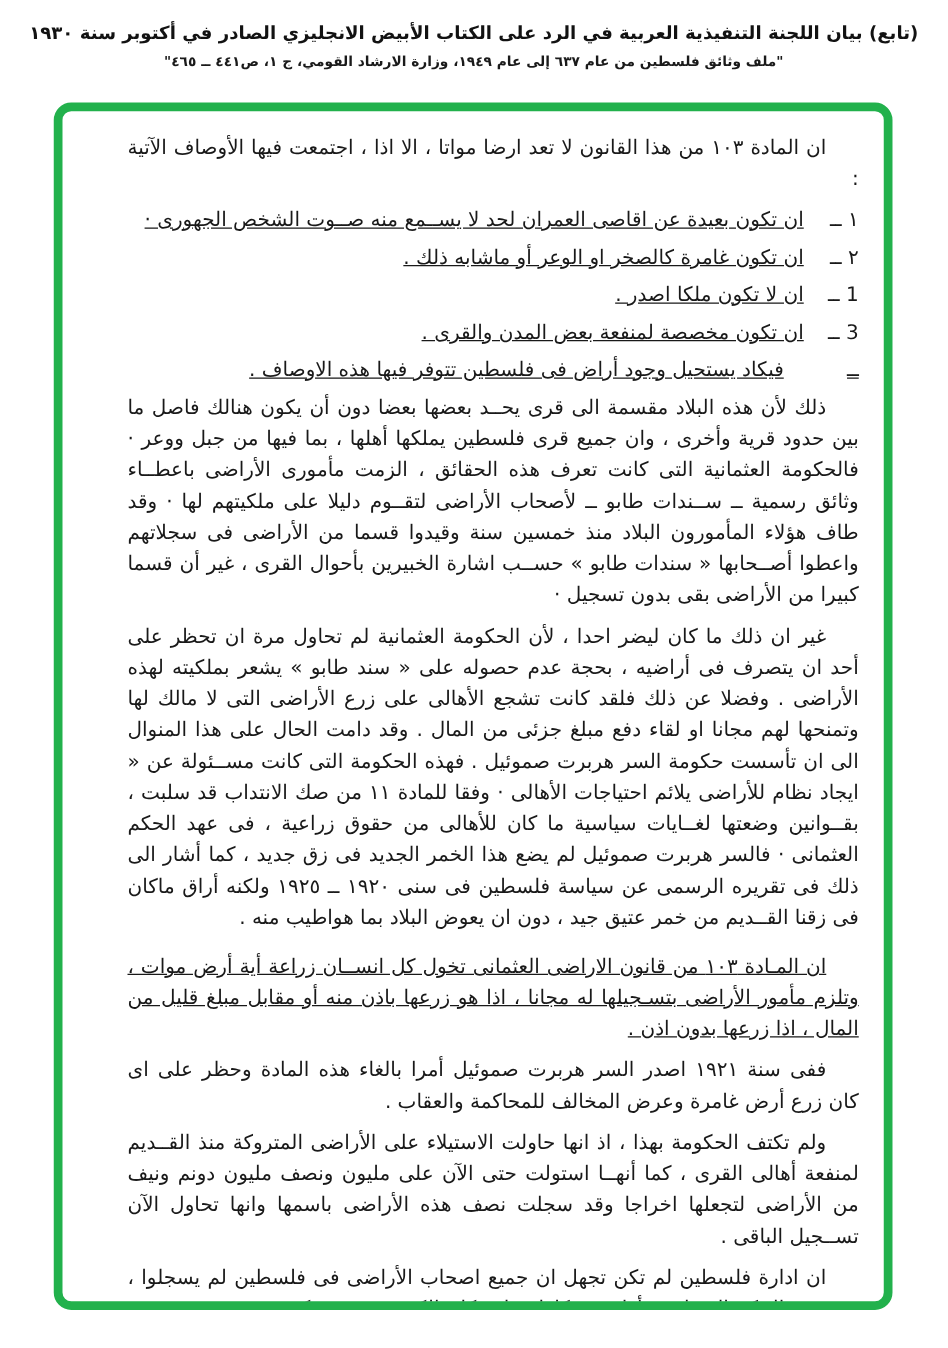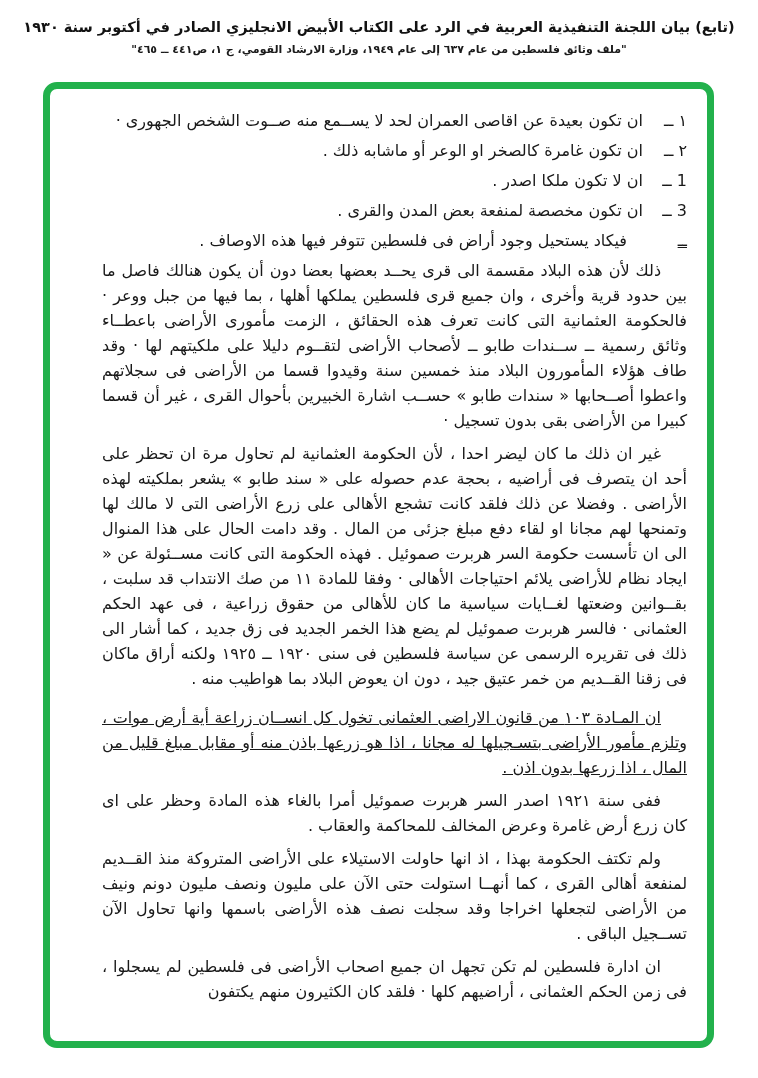--- a/index.html
+++ b/index.html
@@ -75,35 +75,37 @@
     flex: 0 0 auto;
     min-width: 36px;
     white-space: nowrap;
   }
   .li.dash .marker {
     min-width: 52px;
     text-decoration: underline;
   }
   .li .item-text {
     flex: 1 1 auto;
+    text-decoration: underline;
   }
 </style>
 </head>
 <body>
 
 <div class="page">
 
   <div class="doc-header">
     <div class="doc-title">(تابع) بيان اللجنة التنفيذية العربية في الرد على الكتاب الأبيض الانجليزي الصادر في أكتوبر سنة ١٩٣٠</div>
     <div class="doc-source">"ملف وثائق فلسطين من عام ٦٣٧ إلى عام ١٩٤٩، وزارة الارشاد القومي، ج ١، ص٤٤١ ــ ٤٦٥"</div>
   </div>
 
   <div class="green-frame">
     <div class="doc-body">
 
+      <p class="para first-indent">ان المادة ١٠٣ من هذا القانون لا تعد ارضا مواتا ، الا اذا ، اجتمعت فيها الأوصاف الآتية :</p>
 
       <div class="li">
         <span class="marker">١ ــ</span>
         <span class="item-text">ان تكون بعيدة عن اقاصى العمران لحد لا يســمع منه صــوت الشخص الجهورى ·</span>
       </div>
 
       <div class="li">
         <span class="marker">٢ ــ</span>
         <span class="item-text">ان تكون غامرة كالصخر او الوعر أو ماشابه ذلك .</span>
       </div>

